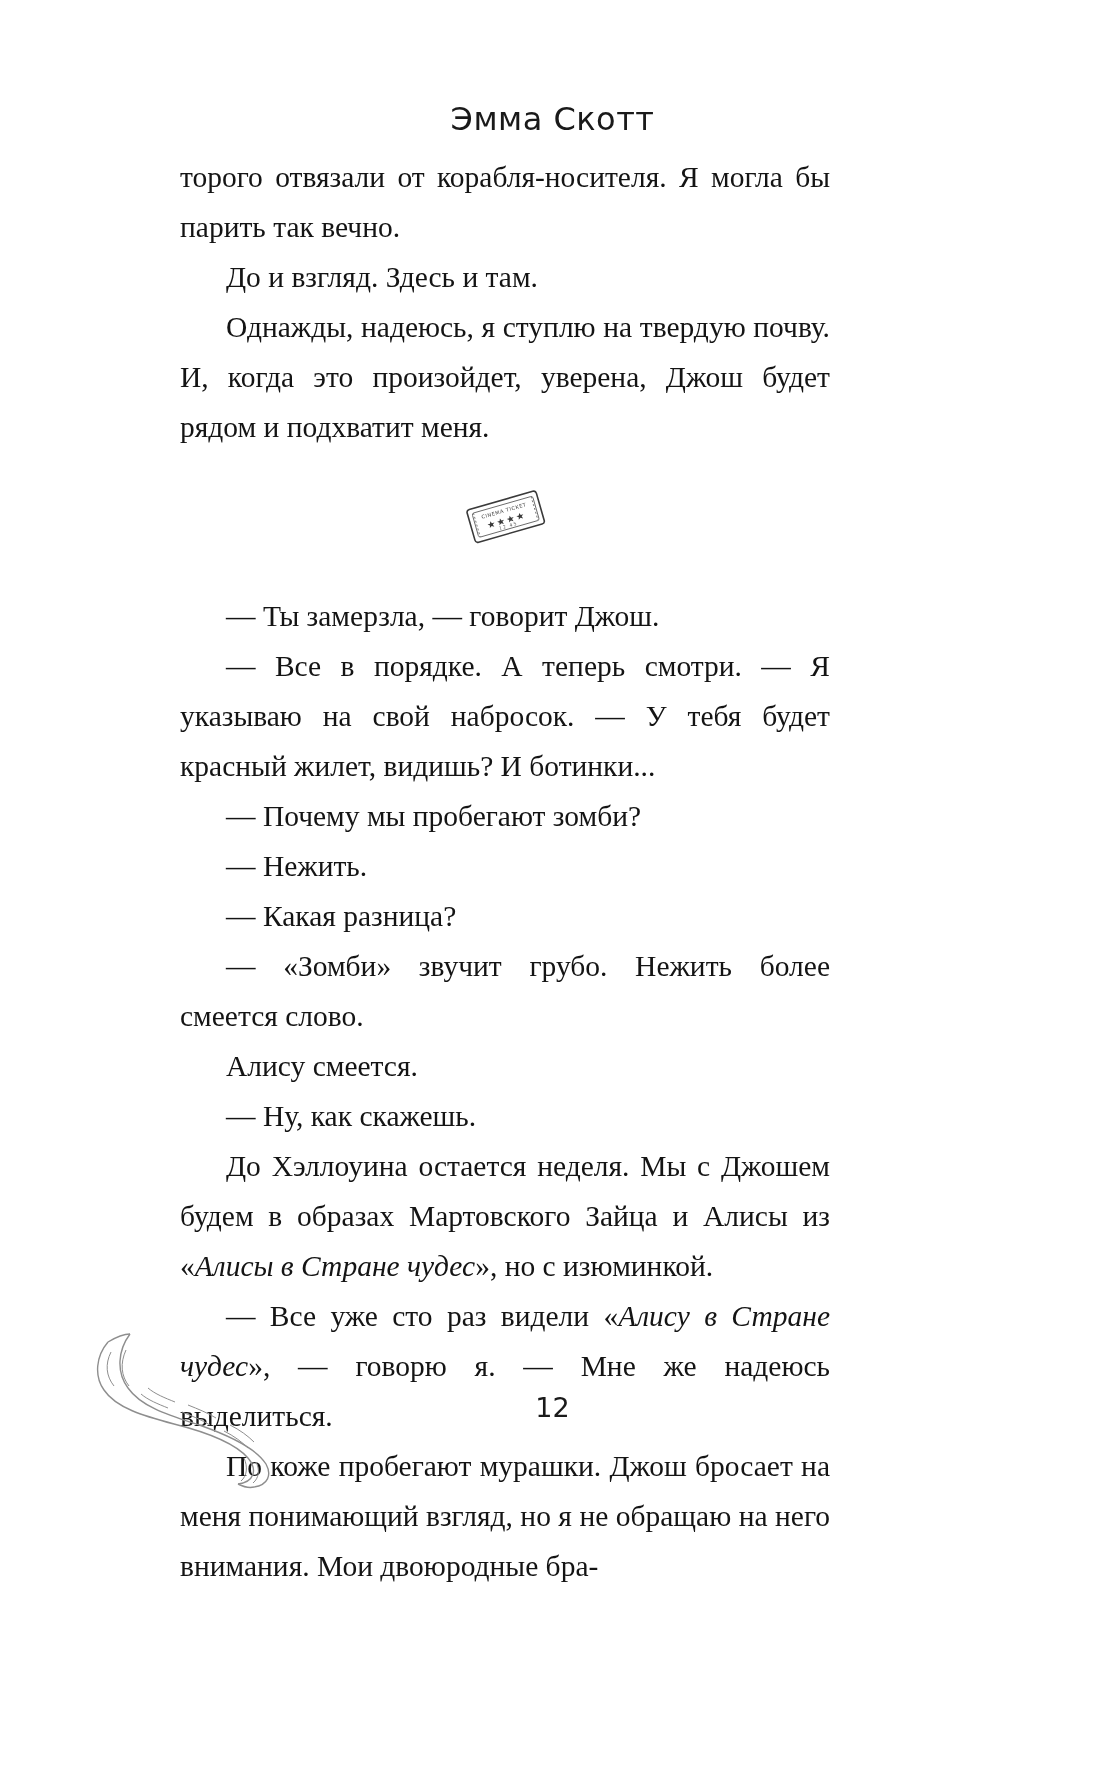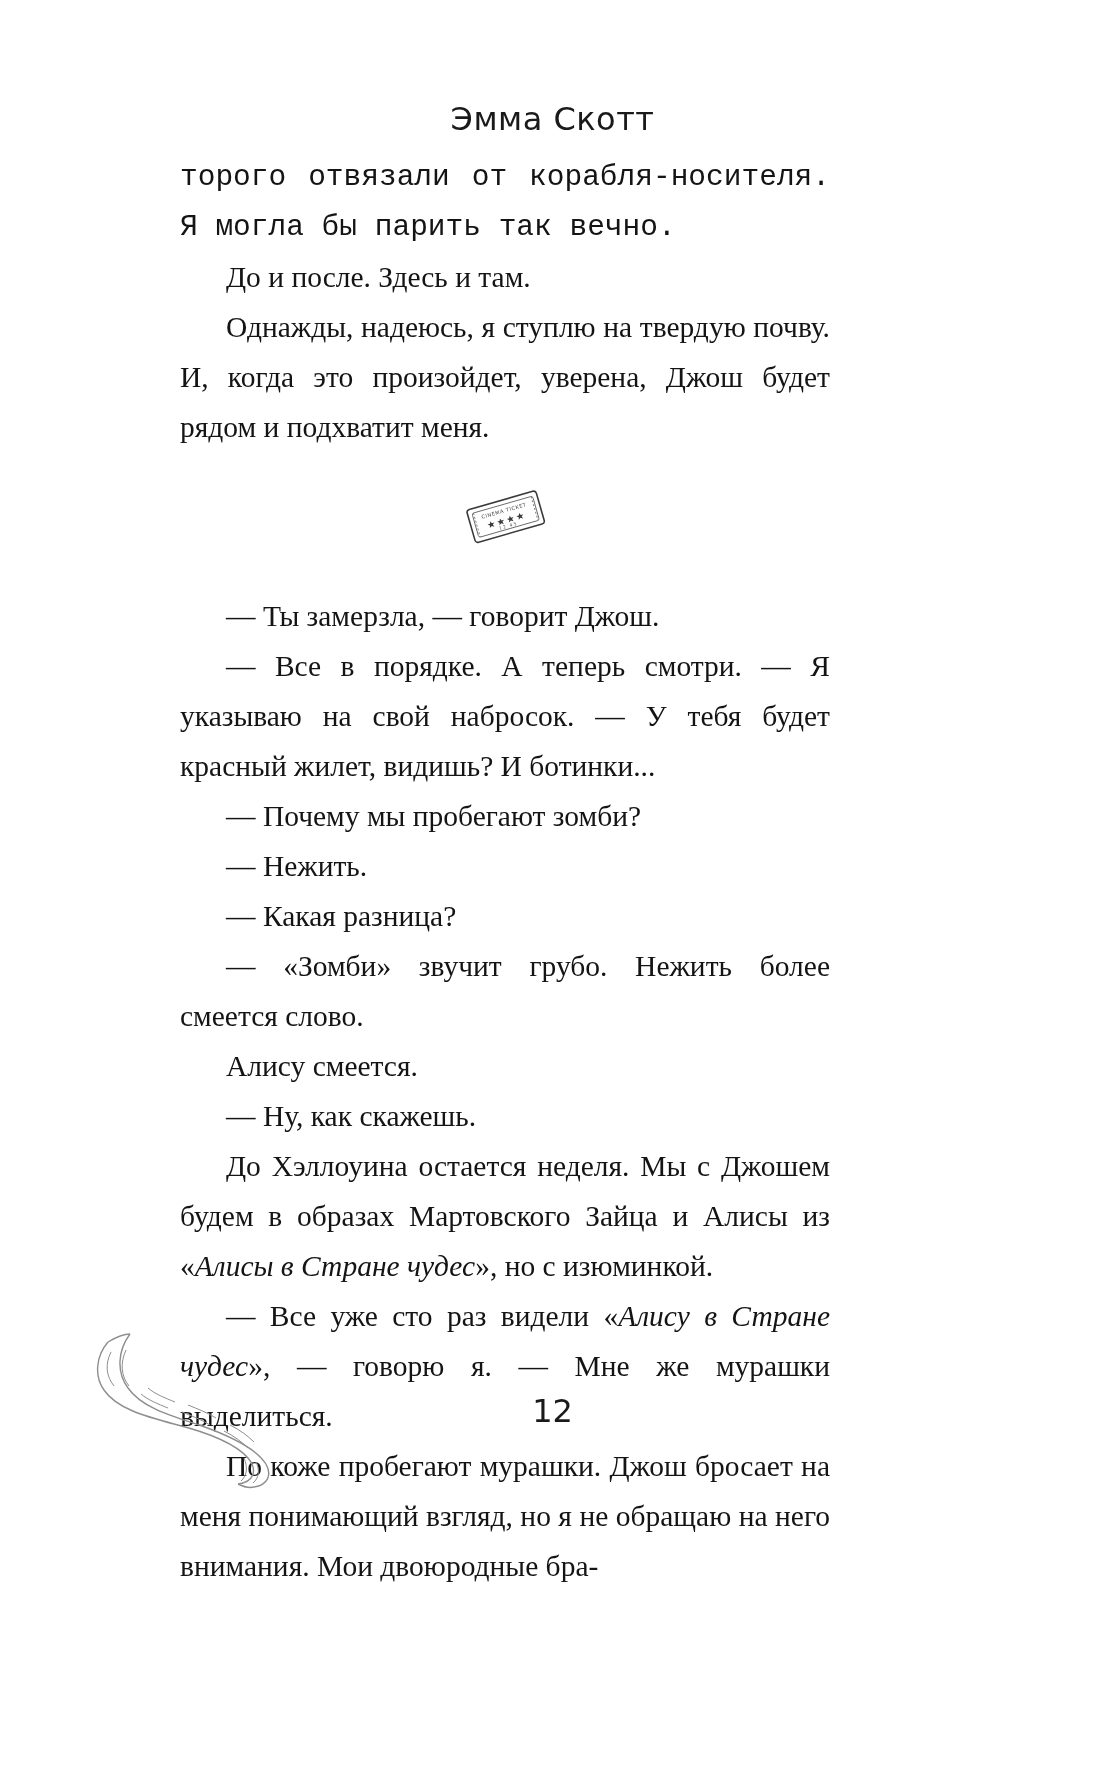--- a/index.html
+++ b/index.html
@@ -42,40 +42,39 @@
     line-height: 50px;
     text-align: justify;
     text-justify: inter-word;
     color: #141414;
   }
   p.indent {
     text-indent: 46px;
   }
   p.noindent {
     text-indent: 0;
-    font-family: Liberation Mono, monospace;
   }
   .em {
     font-style: italic;
   }
   .ornament {
     margin: 18px 0 26px 0;
     height: 95px;
     display: flex;
     align-items: center;
     justify-content: center;
   }
   .page-number {
     position: absolute;
     left: 0;
     width: 100%;
     top: 1392px;
     text-align: center;
     font-family: "DejaVu Sans", sans-serif;
-    font-size: 32px;
+    font-size: 27px;
     color: #1a1a1a;
   }
   .film-strip {
     position: absolute;
     left: 78px;
     top: 1330px;
     width: 240px;
     height: 165px;
     pointer-events: none;
   }
@@ -83,21 +82,21 @@
 </head>
 <body>
 
 <div class="page">
 
   <div class="running-head">Эмма Скотт</div>
 
   <div class="text-column">
 
     <p class="noindent">торого отвязали от корабля-носителя. Я могла бы парить так вечно.</p>
-    <p class="indent">До и после. Здесь и там.</p>
+    <p class="indent">До и взгляд. Здесь и там.</p>
     <p class="indent">Однажды, надеюсь, я ступлю на твердую почву. И, когда это произойдет, уверена, Джош будет рядом и подхватит меня.</p>
 
     <div class="ornament">
       <svg width="110" height="88" viewBox="0 0 110 88">
         <g transform="rotate(-16 55 44)">
           <rect x="20" y="26" width="72" height="34" rx="3" ry="3" fill="#ffffff" stroke="#3a3a3a" stroke-width="1.6"></rect>
           <rect x="24.5" y="30.5" width="63" height="25" rx="2" ry="2" fill="none" stroke="#6a6a6a" stroke-width="0.9"></rect>
           <path d="M26 30.5 v25 M86 30.5 v25" stroke="#6a6a6a" stroke-width="0.8" stroke-dasharray="2 2"></path>
           <text x="56" y="38.5" font-family="DejaVu Sans, sans-serif" font-size="5" text-anchor="middle" fill="#3a3a3a" letter-spacing="0.6">CINEMA TICKET</text>
           <g fill="#3a3a3a">
@@ -115,21 +114,21 @@
     <p class="indent">— Все в порядке. А теперь смотри. — Я указываю на свой набросок. — У тебя будет красный жилет, видишь? И ботинки...</p>
     <p class="indent">— Почему мы пробегают зомби?</p>
     <p class="indent">— Нежить.</p>
     <p class="indent">— Какая разница?</p>
     <p class="indent">— «Зомби» звучит грубо. Нежить более смеется слово.</p>
     <p class="indent">Алису смеется.</p>
     <p class="indent">— Ну, как скажешь.</p>
 
     <p class="indent"><span>До Хэллоуина остается неделя. Мы с Джошем будем в образах Мартовского Зайца и Алисы из «</span><span class="em">Алисы в Стране чудес</span><span>», но с изюминкой.</span></p>
 
-    <p class="indent"><span>— Все уже сто раз видели «</span><span class="em">Алису в Стране чудес</span><span>», — говорю я. — Мне же мурашки выделиться.</span></p>
+    <p class="indent"><span>— Все уже сто раз видели «</span><span class="em">Алису в Стране чудес</span><span>», — говорю я. — Мне же надеюсь выделиться.</span></p>
 
     <p class="indent">По коже пробегают мурашки. Джош бросает на меня понимающий взгляд, но я не обращаю на него внимания. Мои двоюродные бра-</p>
 
   </div>
 
   <svg class="film-strip" viewBox="0 0 240 165">
     <g fill="none" stroke="#8e8e8e" stroke-width="1.4">
       <path d="M30 12 C18 26 16 46 26 60 C38 78 66 86 96 94 C128 102 156 112 170 128 C180 140 176 152 160 154"></path>
       <path d="M52 4 C40 20 38 42 50 58 C64 78 94 86 124 96 C152 106 178 118 188 134 C194 145 190 155 176 157"></path>
       <path d="M30 12 C40 6 46 4 52 4"></path>

